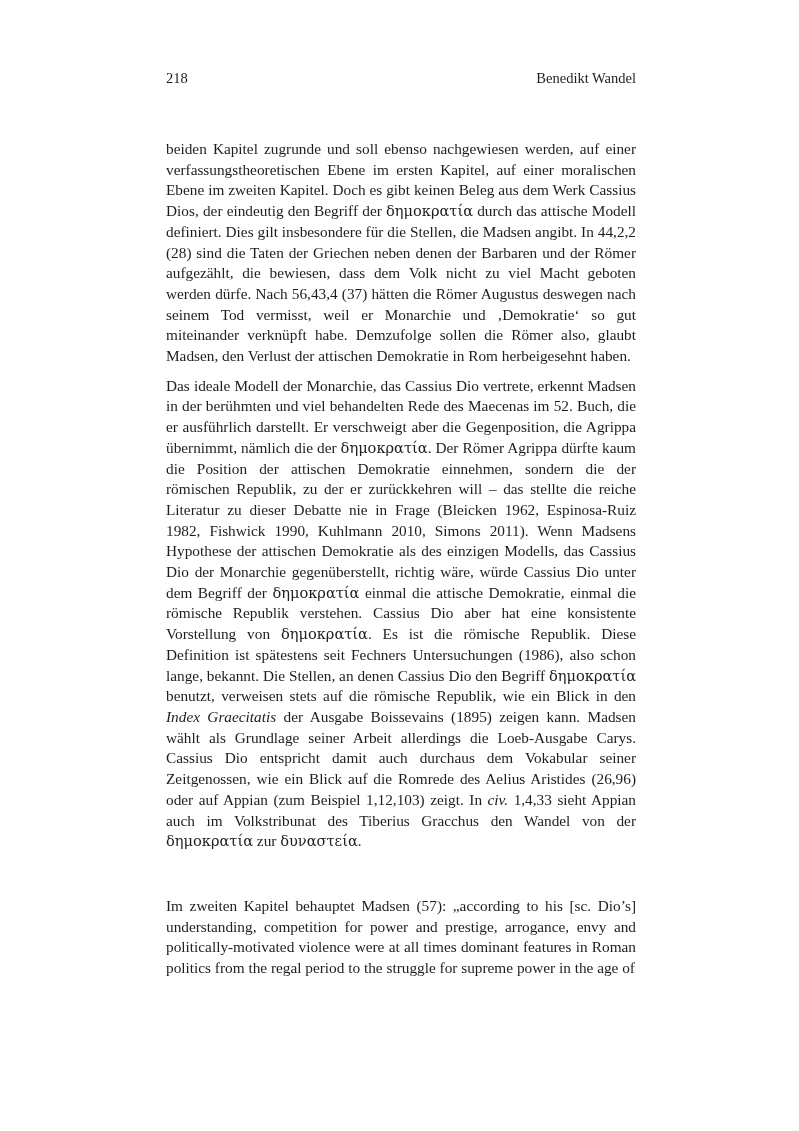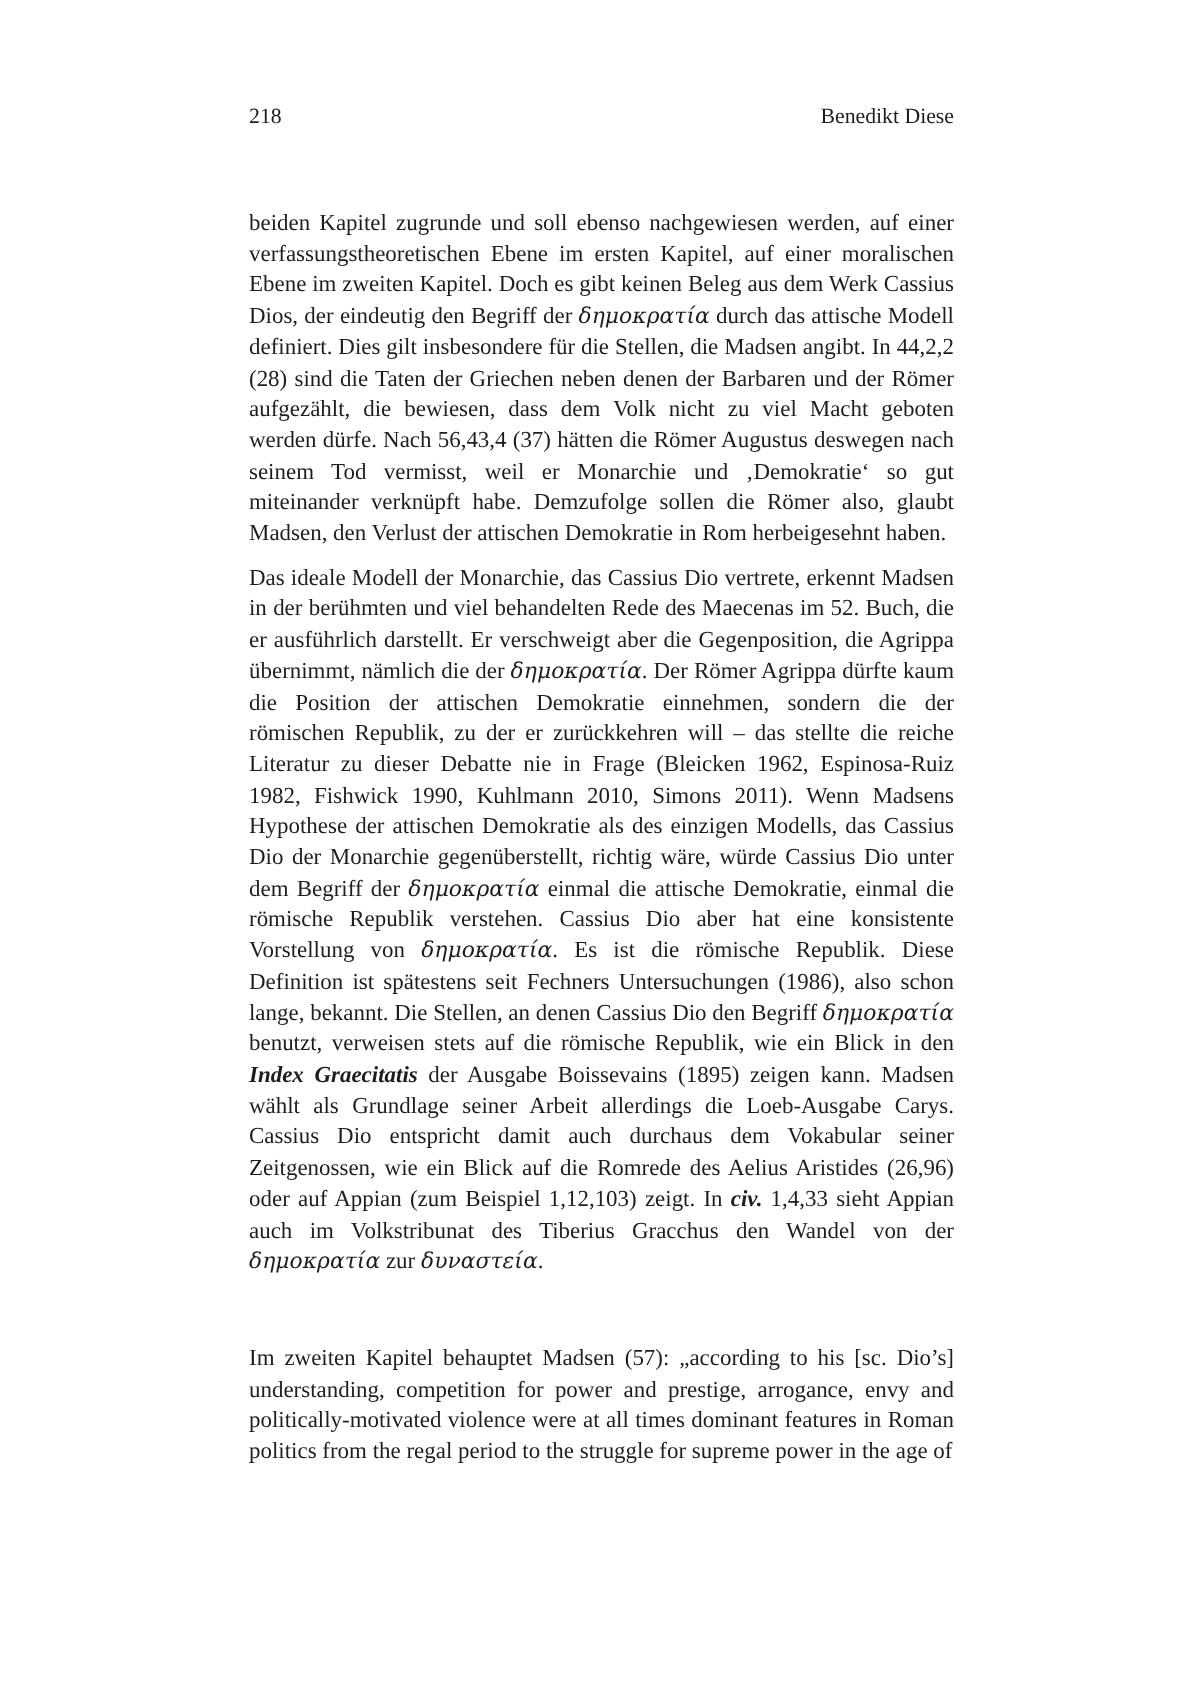--- a/index.html
+++ b/index.html
@@ -43,37 +43,35 @@
     -webkit-hyphens: auto;
   }
   .para {
     margin: 0 0 9px 0;
   }
   .para:last-child {
     margin-bottom: 0;
     margin-top: 44px;
   }
   .greek {
-    font-style: italic;
     font-family: "DejaVu Serif", serif;
     font-size: 14.6px;
   }
   .em {
     font-style: italic;
-    font-weight: bold;
   }
 </style>
 </head>
 <body>
 
 <div class="page">
   <div class="content-area">
     <div class="page-header">
       <span class="page-number">218</span>
-      <span class="running-head">Benedikt Diese</span>
+      <span class="running-head">Benedikt Wandel</span>
     </div>
     <div class="text-block">
         <p class="para"><span>beiden Kapitel zugrunde und soll ebenso nachgewiesen werden, auf einer verfassungstheoretischen Ebene im ersten Kapitel, auf einer moralischen Ebene im zweiten Kapitel. Doch es gibt keinen Beleg aus dem Werk Cassius Dios, der eindeutig den Begriff der </span><span class="greek">δημοκρατία</span><span> durch das attische Modell definiert. Dies gilt insbesondere für die Stellen, die Madsen angibt. In 44,2,2 (28) sind die Taten der Griechen neben denen der Barbaren und der Römer aufgezählt, die bewiesen, dass dem Volk nicht zu viel Macht geboten werden dürfe. Nach 56,43,4 (37) hätten die Römer Augustus deswegen nach seinem Tod vermisst, weil er Monarchie und ‚Demokratie‘ so gut miteinander verknüpft habe. Demzufolge sollen die Römer also, glaubt Madsen, den Verlust der attischen Demokratie in Rom herbeigesehnt haben.</span></p>
         <p class="para"><span>Das ideale Modell der Monarchie, das Cassius Dio vertrete, erkennt Madsen in der berühmten und viel behandelten Rede des Maecenas im 52. Buch, die er ausführlich darstellt. Er verschweigt aber die Gegenposition, die Agrippa übernimmt, nämlich die der </span><span class="greek">δημοκρατία</span><span>. Der Römer Agrippa dürfte kaum die Position der attischen Demokratie einnehmen, sondern die der römischen Republik, zu der er zurückkehren will – das stellte die reiche Literatur zu dieser Debatte nie in Frage (Bleicken 1962, Espinosa-Ruiz 1982, Fishwick 1990, Kuhlmann 2010, Simons 2011). Wenn Madsens Hypothese der attischen Demokratie als des einzigen Modells, das Cassius Dio der Monarchie gegenüberstellt, richtig wäre, würde Cassius Dio unter dem Begriff der </span><span class="greek">δημοκρατία</span><span> einmal die attische Demokratie, einmal die römische Republik verstehen. Cassius Dio aber hat eine konsistente Vorstellung von </span><span class="greek">δημοκρατία</span><span>. Es ist die römische Republik. Diese Definition ist spätestens seit Fechners Untersuchungen (1986), also schon lange, bekannt. Die Stellen, an denen Cassius Dio den Begriff </span><span class="greek">δημοκρατία</span><span> benutzt, verweisen stets auf die römische Republik, wie ein Blick in den </span><span class="em">Index Graecitatis</span><span> der Ausgabe Boissevains (1895) zeigen kann. Madsen wählt als Grundlage seiner Arbeit allerdings die Loeb-Ausgabe Carys. Cassius Dio entspricht damit auch durchaus dem Vokabular seiner Zeitgenossen, wie ein Blick auf die Romrede des Aelius Aristides (26,96) oder auf Appian (zum Beispiel 1,12,103) zeigt. In </span><span class="em">civ.</span><span> 1,4,33 sieht Appian auch im Volkstribunat des Tiberius Gracchus den Wandel von der </span><span class="greek">δημοκρατία</span><span> zur </span><span class="greek">δυναστεία</span><span>.</span></p>
         <p class="para"><span>Im zweiten Kapitel behauptet Madsen (57): „according to his [sc. Dio’s] understanding, competition for power and prestige, arrogance, envy and politically-motivated violence were at all times dominant features in Roman politics from the regal period to the struggle for supreme power in the age of</span></p>
       </div>
   </div>
 </div>
 
 </body></html>

